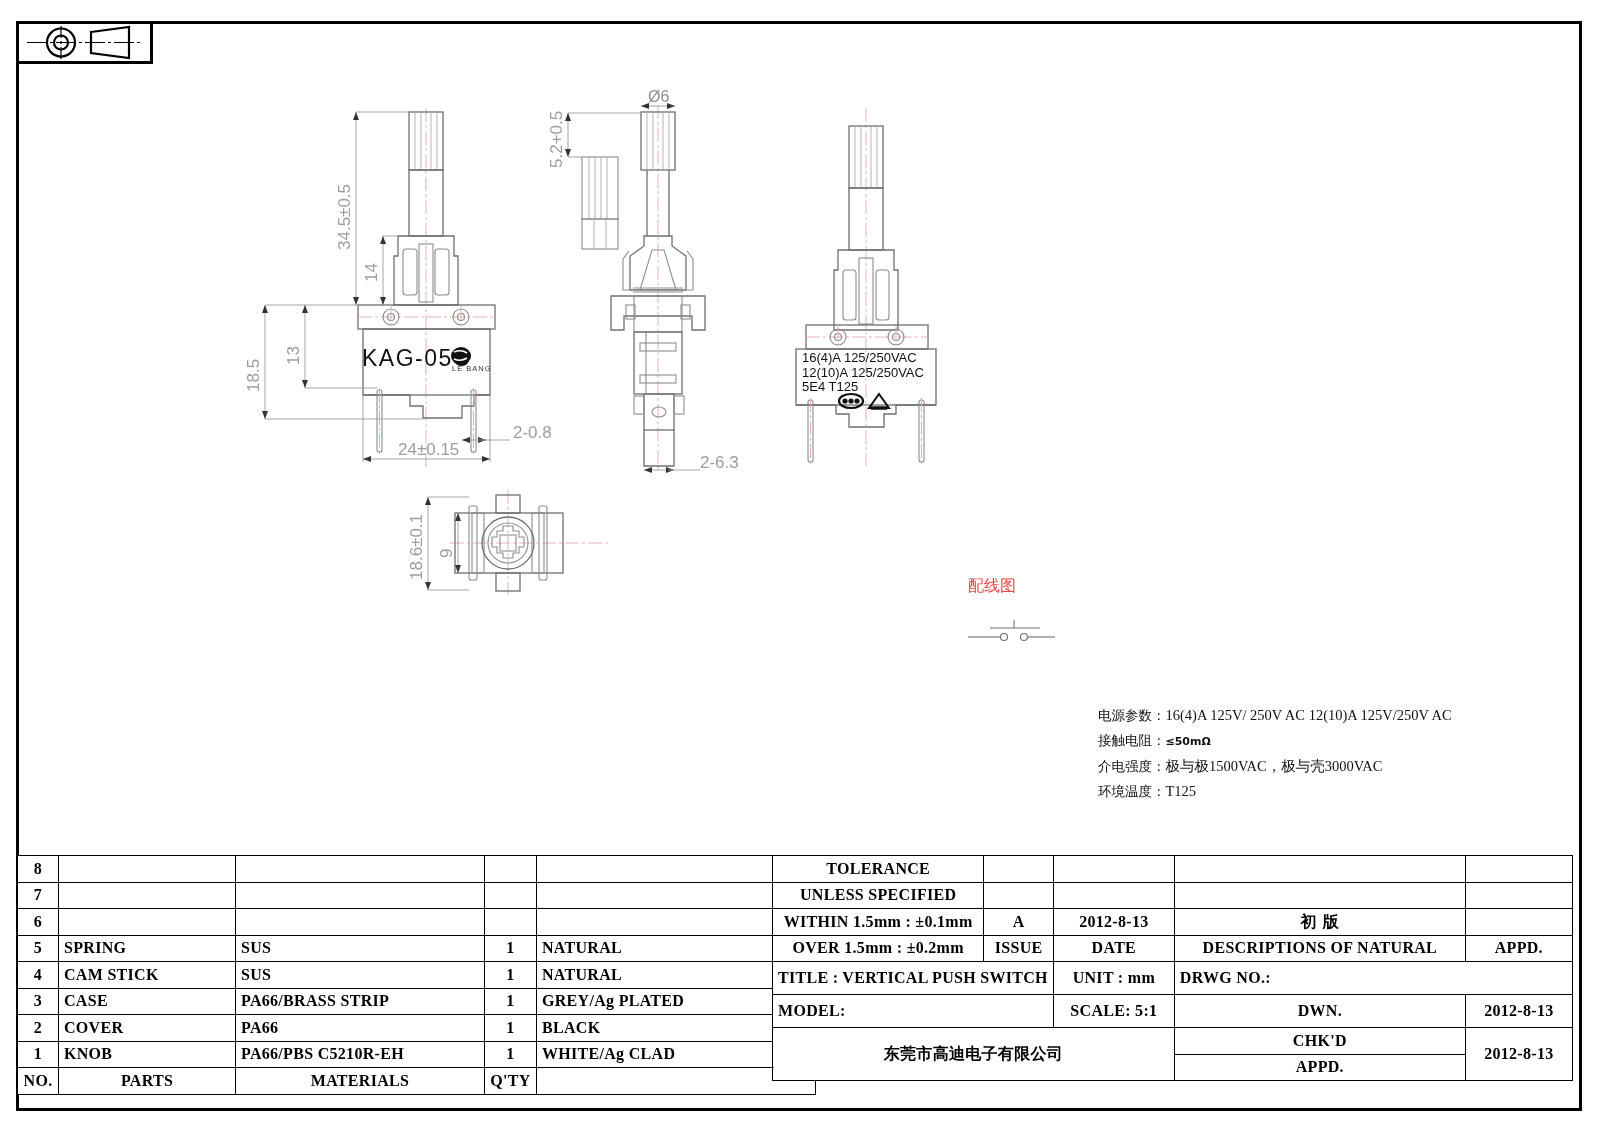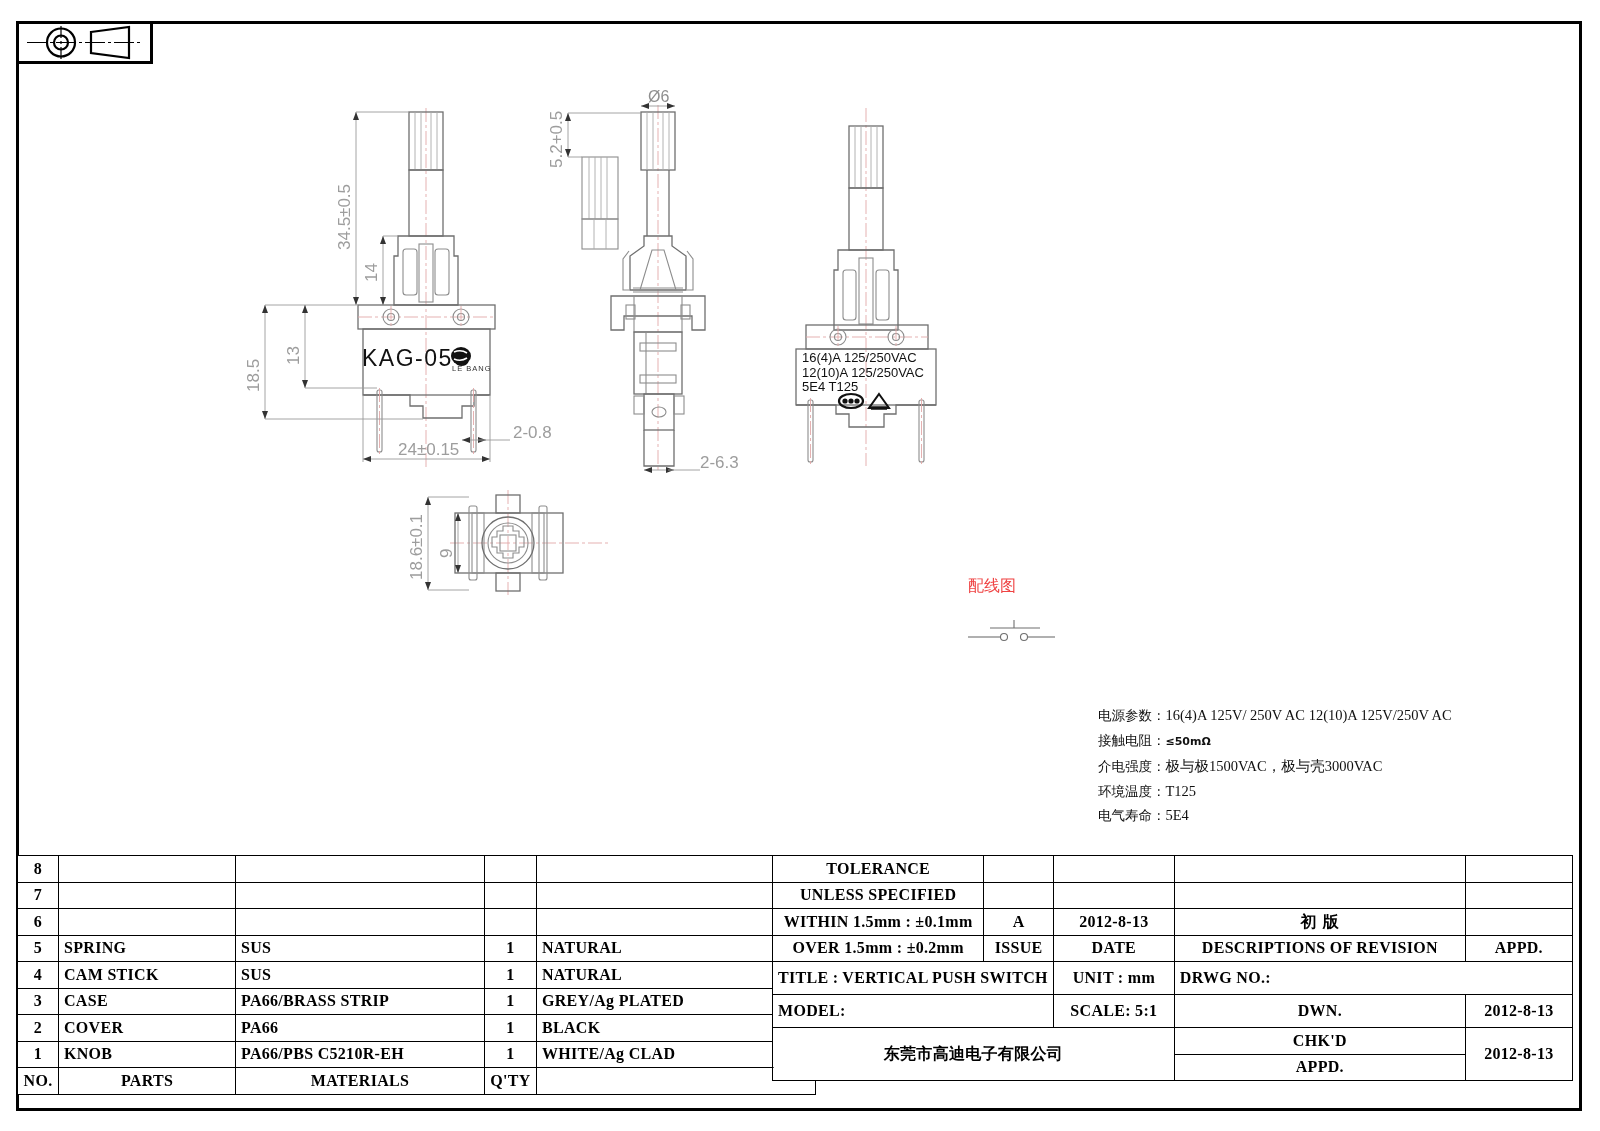--- a/index.html
+++ b/index.html
@@ -330,23 +330,20 @@
     </div>
     <div class="row">
       <span class="lbl">接触电阻：</span><span class="valbig">≤50mΩ</span>
     </div>
     <div class="row">
       <span class="lbl">介电强度：</span><span class="val">极与极1500VAC，极与壳3000VAC</span>
     </div>
     <div class="row">
       <span class="lbl">环境温度：</span><span class="val">T125</span>
     </div>
-    <div class="row">
-      <span class="lbl">电气寿命：</span><span class="val">5E4</span>
-    </div>
   </div>
 
   <table class="tbl" id="parts-list">
     <tbody>
       <tr>
         <td class="c-no">8</td>
         <td class="c-part"></td>
         <td class="c-mat"></td>
         <td class="c-qty"></td>
         <td class="c-fin"></td>
@@ -430,21 +427,21 @@
         <td class="cell-tol">WITHIN 1.5mm : ±0.1mm</td>
         <td class="cell-iss">A</td>
         <td class="cell-date">2012-8-13</td>
         <td class="cell-desc cn">初  版</td>
         <td class="cell-appd"></td>
       </tr>
       <tr>
         <td class="cell-tol">OVER 1.5mm : ±0.2mm</td>
         <td class="cell-iss">ISSUE</td>
         <td class="cell-date">DATE</td>
-        <td class="cell-desc">DESCRIPTIONS OF REVISION</td>
+        <td class="cell-desc">DESCRIPTIONS OF NATURAL</td>
         <td class="cell-appd">APPD.</td>
       </tr>
       <tr>
         <td class="big-ttl" colspan="2" style="height:32px;">TITLE :   VERTICAL PUSH SWITCH</td>
         <td class="tb-center">UNIT :   mm</td>
         <td colspan="2" rowspan="1">DRWG NO.:</td>
       </tr>
       <tr>
         <td colspan="2" style="height:32px;">MODEL:</td>
         <td class="tb-center">SCALE:  5:1</td>

